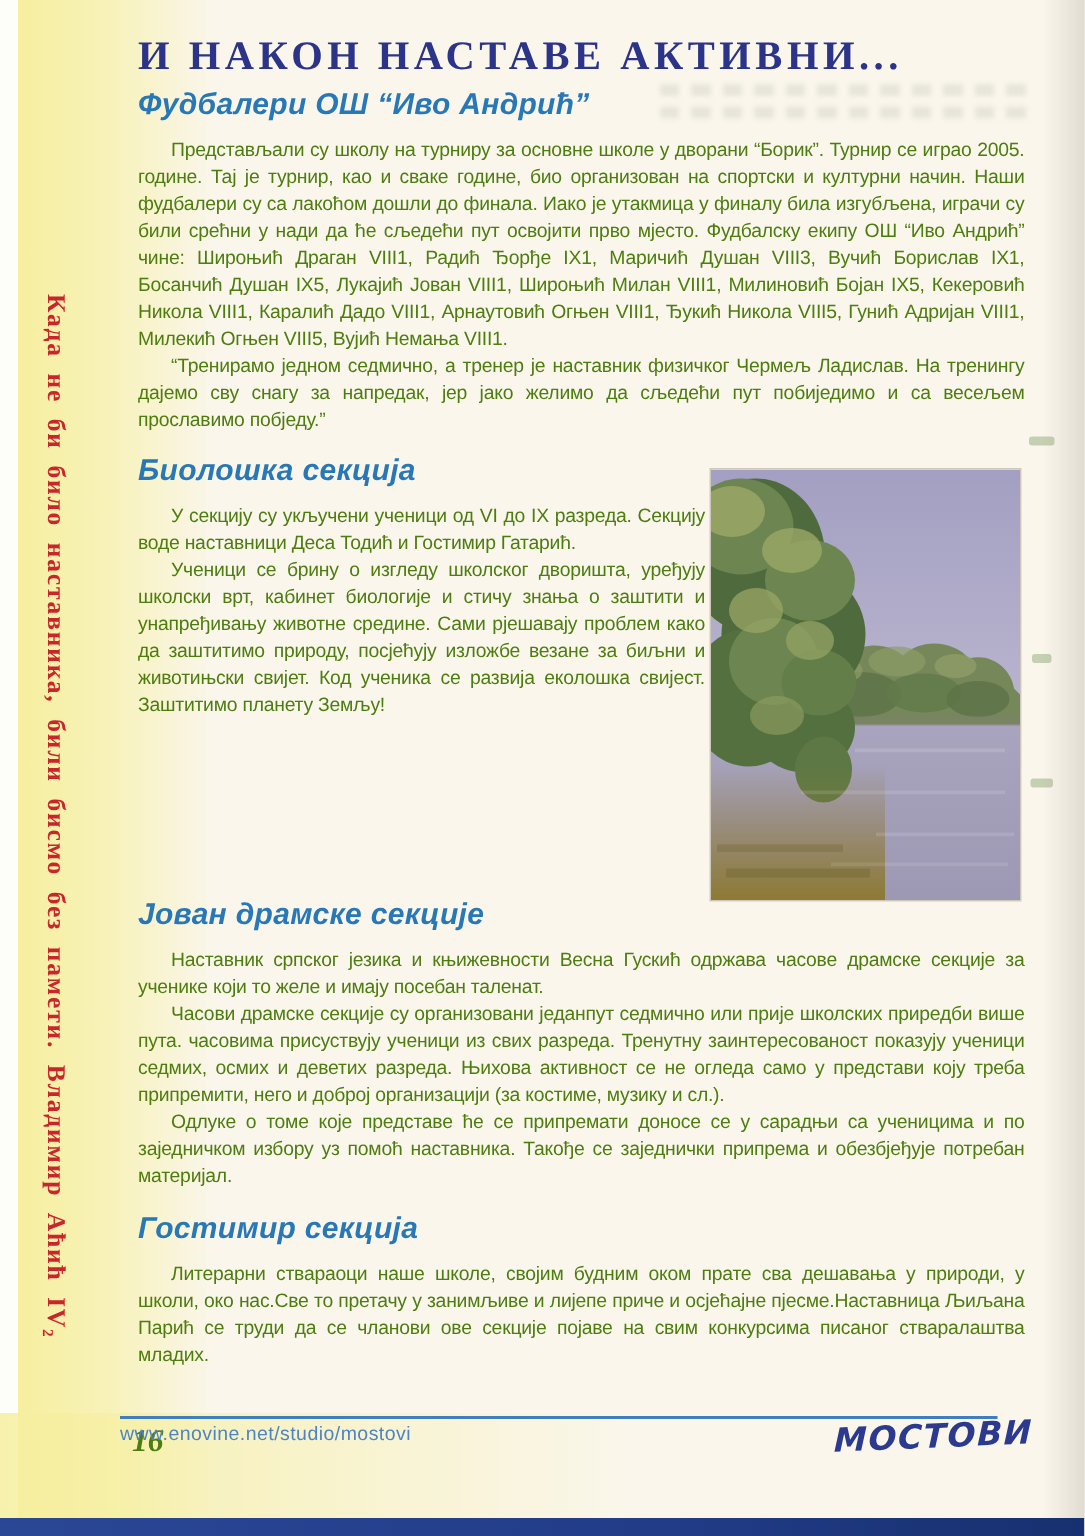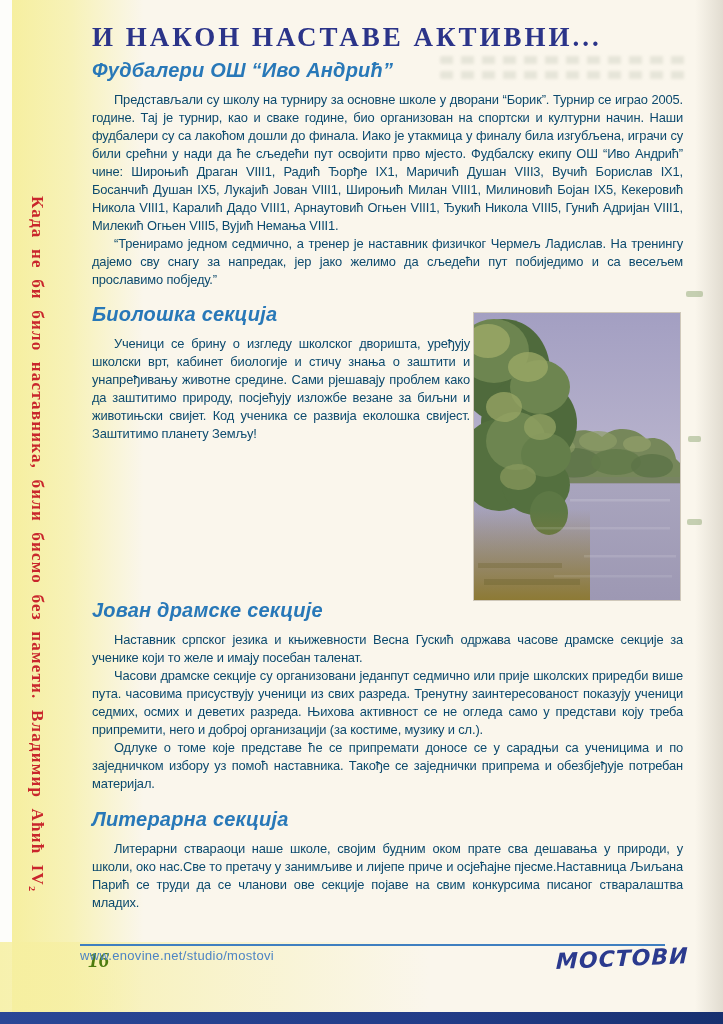--- a/index.html
+++ b/index.html
@@ -47,21 +47,21 @@
     font-size:27px;letter-spacing:3px;color:#2b3489;
   }
   .s-title{top:0;}
   h2{
     margin:0 0 9px 0;
     font-family:"Liberation Sans",sans-serif;font-weight:700;
     font-size:20px;color:#2878b8;letter-spacing:.2px;font-style:italic;
   }
   p{
     margin:0;font-size:12.9px;line-height:18px;letter-spacing:-.15px;
-    color:#0c4a6e;text-align:justify;text-indent:22px;
+    color:#4d7c0f;text-align:justify;text-indent:22px;
   }
   .s1{top:37px;}
   .s2{top:281px;width:378px;}
   .s3{top:577px;}
   .s4{top:786px;}
 
   
   .photo{
     position:absolute;top:290px;right:2px;width:206px;height:287px;
     border:1px solid #cfc8ba;background:#fff;
@@ -117,20 +117,21 @@
     </div>
 
     <div class="sec s1">
       <h2>Фудбалери ОШ “Иво Андрић”</h2>
       <p>Представљали су школу на турниру за основне школе у дворани “Борик”. Турнир се играо 2005. године. Тај је турнир, као и сваке године, био организован на спортски и културни начин. Наши фудбалери су са лакоћом дошли до финала. Иако је утакмица у финалу била изгубљена, играчи су били срећни у нади да ће сљедећи пут освојити прво мјесто. Фудбалску екипу ОШ “Иво Андрић” чине: Широњић Драган VIII1, Радић Ђорђе IX1, Маричић Душан VIII3, Вучић Борислав IX1, Босанчић Душан IX5, Лукајић Јован VIII1, Широњић Милан VIII1, Милиновић Бојан IX5, Кекеровић Никола VIII1, Каралић Дадо VIII1, Арнаутовић Огњен VIII1, Ђукић Никола VIII5, Гунић Адријан VIII1, Милекић Огњен VIII5, Вујић Немања VIII1.</p>
       <p>“Тренирамо једном седмично, а тренер је наставник физичког Чермељ Ладислав. На тренингу дајемо сву снагу за напредак, јер јако желимо да сљедећи пут побиједимо и са весељем прославимо побједу.”</p>
     </div>
 
     <div class="sec s2">
       <h2>Биолошка секција</h2>
+      <p>У секцију су укључени ученици од VI до IX разреда. Секцију воде наставници Деса Тодић и Гостимир Гатарић.</p>
       <p>Ученици се брину о изгледу школског дворишта, уређују школски врт, кабинет биологије и стичу знања о заштити и унапређивању животне средине. Сами рјешавају проблем како да заштитимо природу, посјећују изложбе везане за биљни и животињски свијет. Код ученика се развија еколошка свијест. Заштитимо планету Земљу!</p>
     </div>
 
     <div class="photo">
       <svg viewBox="0 0 206 287" preserveAspectRatio="none">
         <defs>
           <linearGradient id="g-sky" x1="0" y1="0" x2="0" y2="1">
             <stop offset="0" stop-color="#a39fc2"></stop>
               <stop offset="1" stop-color="#bbb6ce"></stop>
           </linearGradient>
@@ -179,21 +180,21 @@
     </div>
 
     <div class="sec s3">
       <h2>Јован драмске секције</h2>
       <p>Наставник српског језика и књижевности Весна Гускић одржава часове драмске секције за ученике који то желе и имају посебан таленат.</p>
       <p>Часови драмске секције су организовани једанпут седмично или прије школских приредби више пута. часовима присуствују ученици из свих разреда. Тренутну заинтересованост показују ученици седмих, осмих и деветих разреда. Њихова активност се не огледа само у представи коју треба припремити, него и доброј организацији (за костиме, музику и сл.).</p>
       <p>Одлуке о томе које представе ће се припремати доносе се у сарадњи са ученицима и по заједничком избору уз помоћ наставника. Такође се заједнички припрема и обезбјеђује потребан материјал.</p>
     </div>
 
     <div class="sec s4">
-      <h2>Литерарна секција</h2>
+      <h2>Гостимир секција</h2>
       <p>Литерарни ствараоци наше школе, својим будним оком прате сва дешавања у природи, у школи, око нас.Све то претачу у  занимљиве и лијепе приче и осјећајне пјесме.Наставница Љиљана Парић се труди да се чланови ове секције појаве на свим конкурсима писаног стваралаштва младих.</p>
     </div>
 
   </div>
 
   <div class="footer">
     <div class="footer-line"></div>
     <div class="page-number">16</div>
     <div class="footer-url">www.enovine.net/studio/mostovi</div>
     <div class="footer-logo">МОСТОВИ</div>

